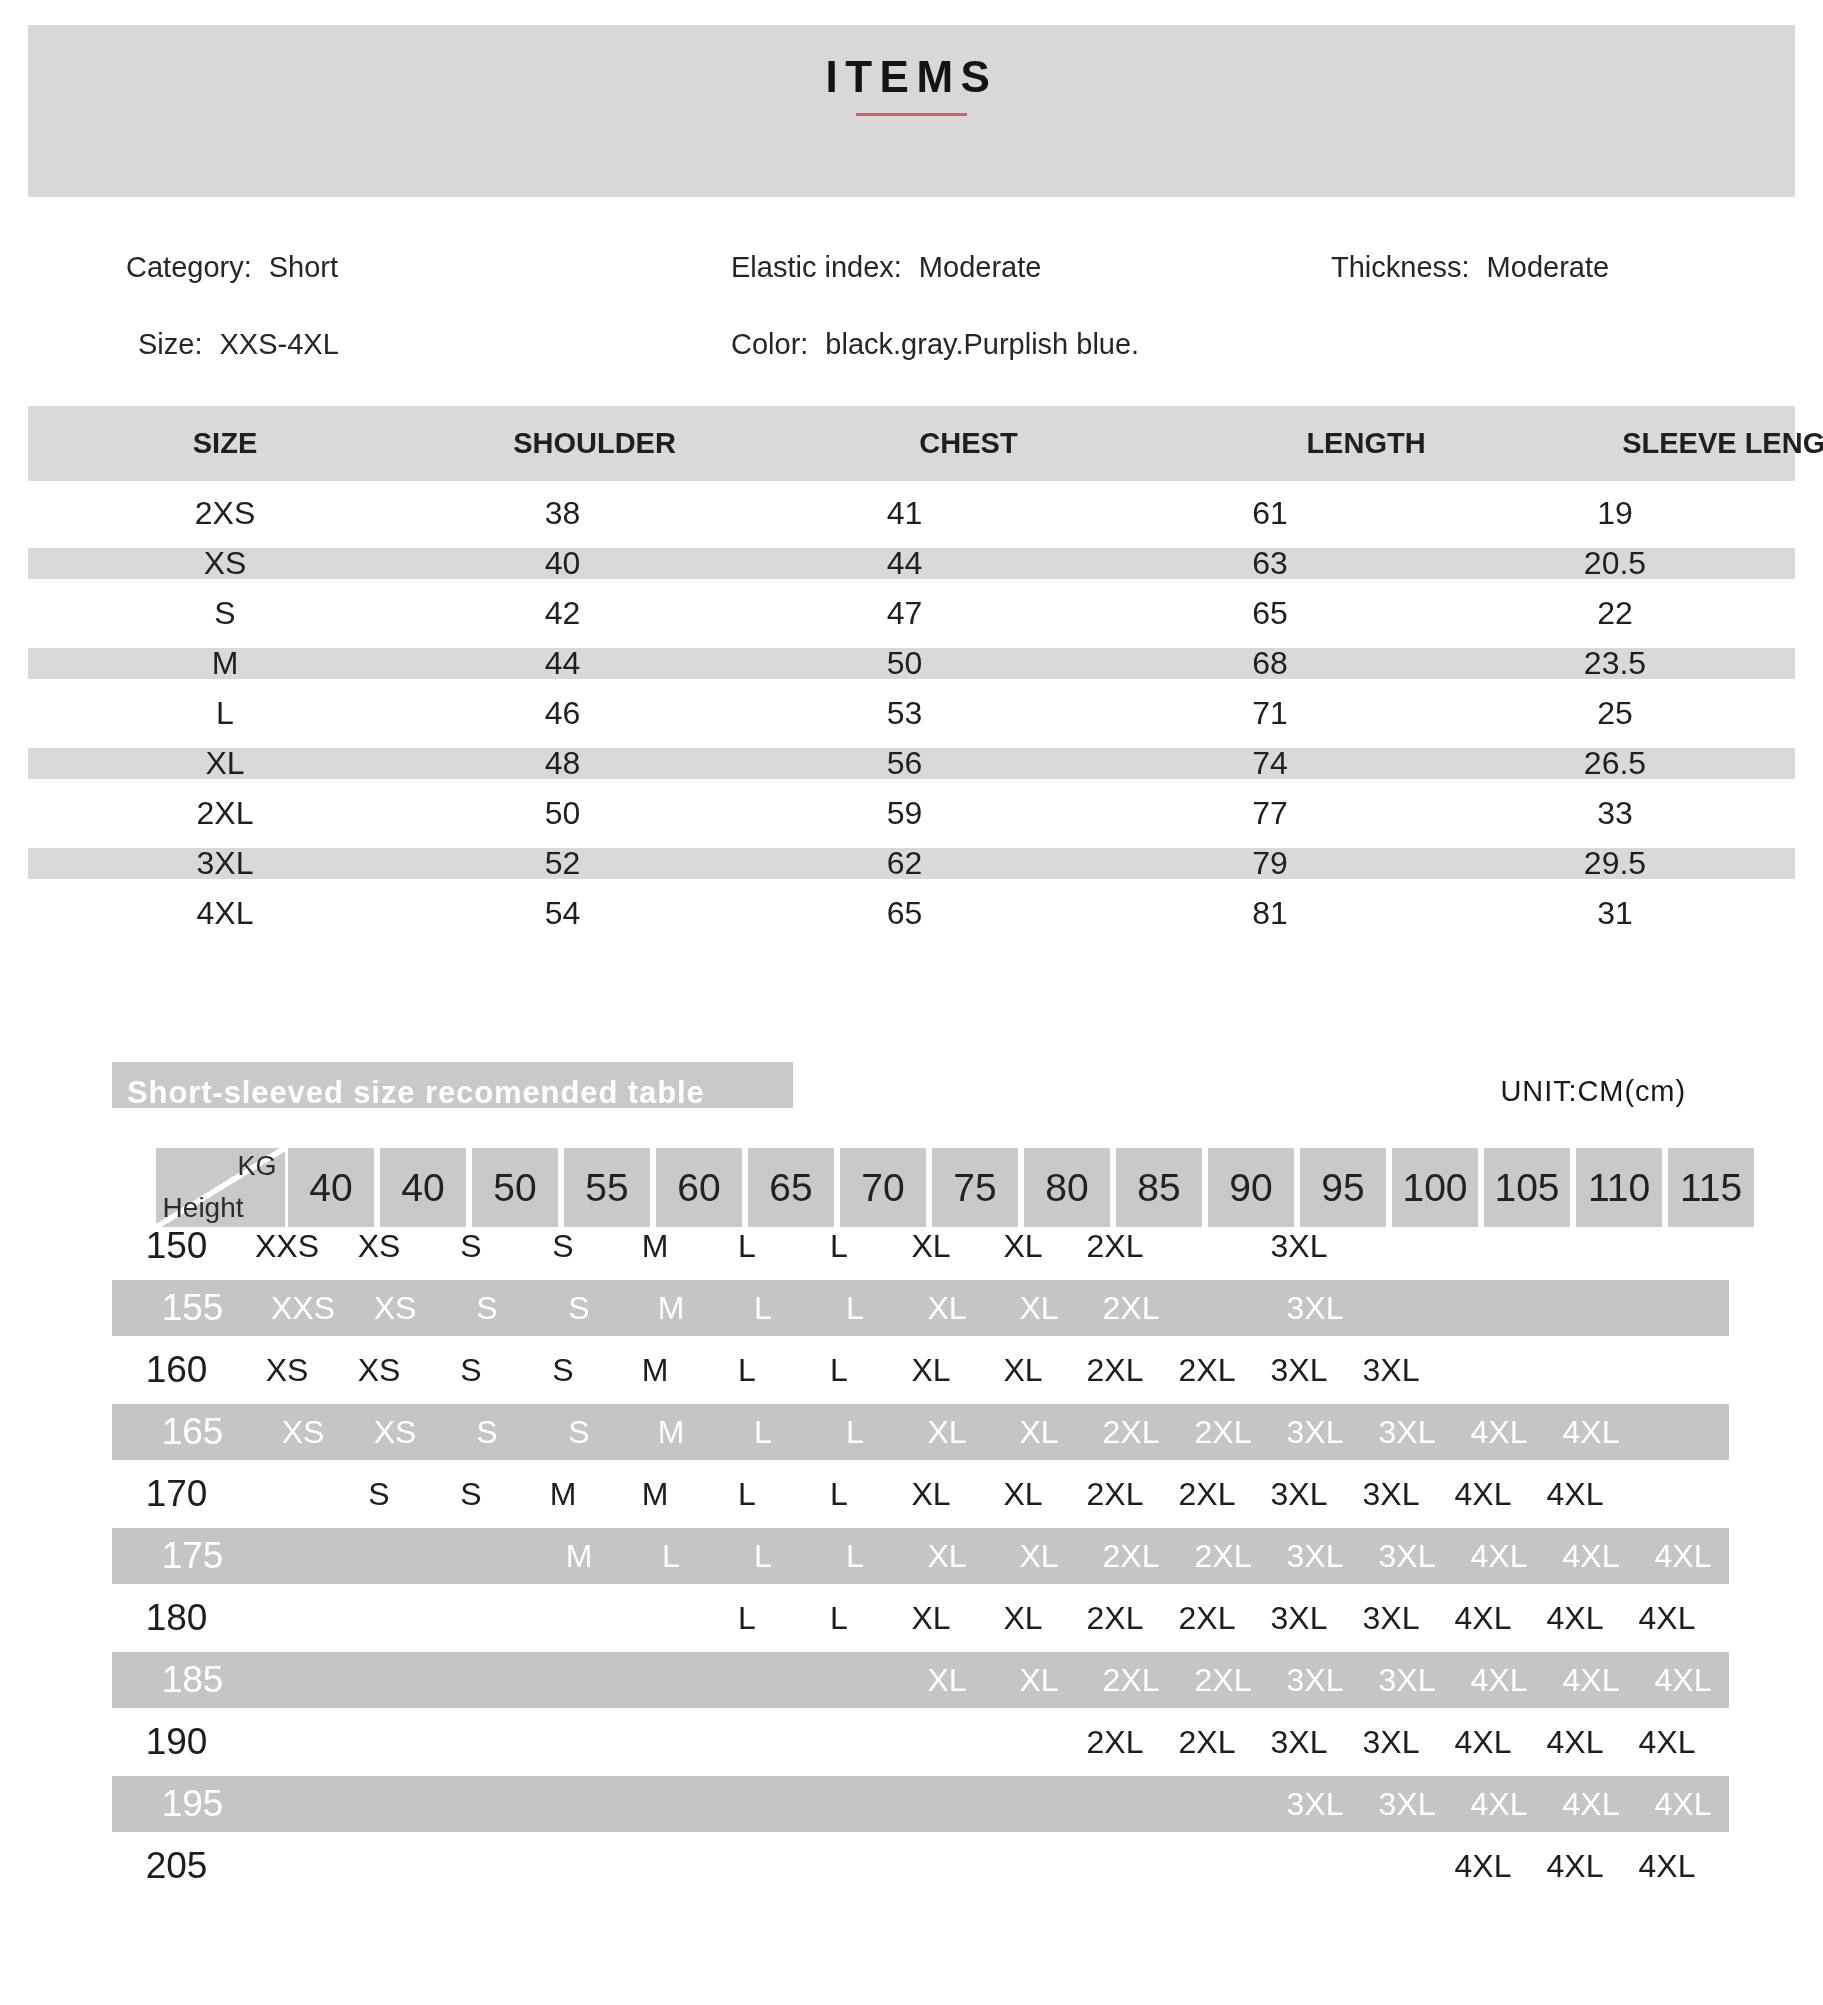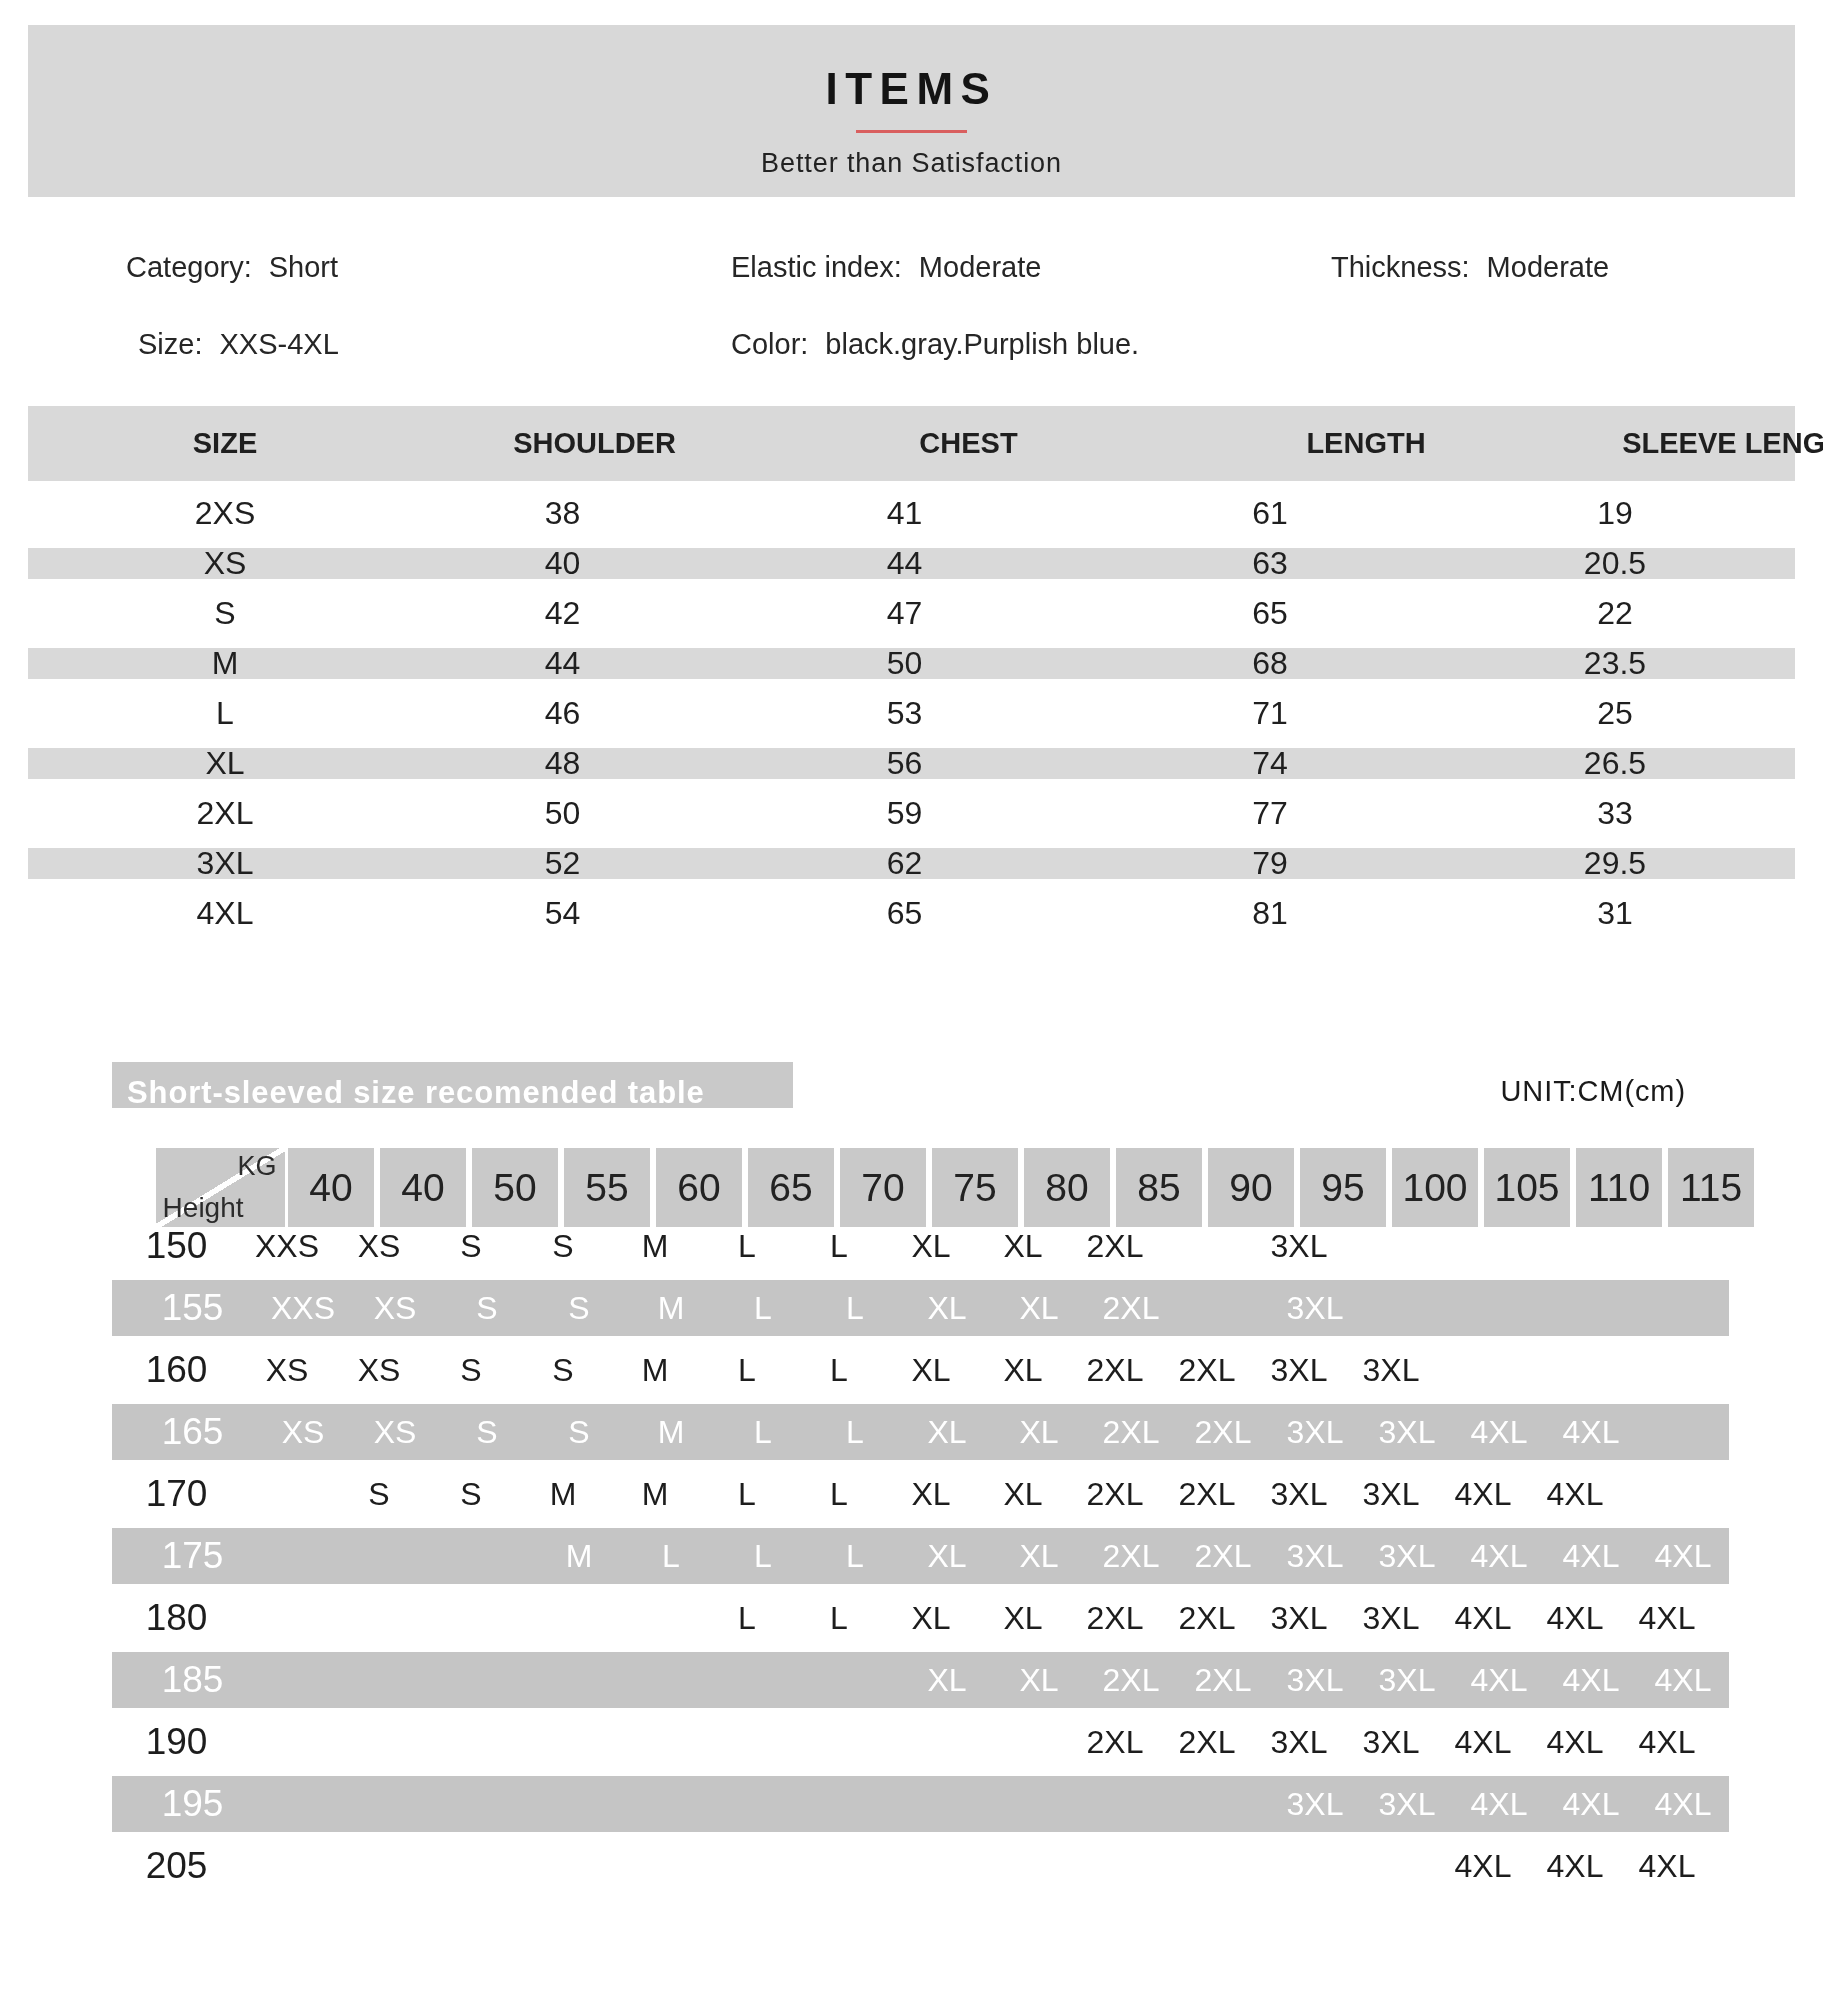--- a/index.html
+++ b/index.html
@@ -10,21 +10,21 @@
     --rec-stripe:#c5c5c5;
     --ink:#1f1f1f;
   }
   html,body{margin:0;padding:0;background:#ffffff;}
   .page{
     position:relative;width:1823px;height:2006px;background:#ffffff;overflow:hidden;
     font-family:"Liberation Sans","DejaVu Sans",sans-serif;color:var(--ink);
   }
   
   .banner{position:absolute;left:28px;top:25px;width:1767px;height:172px;background:var(--banner-gray);text-align:center;}
-  .banner h1{margin:16px;padding-top:22.5px;font-size:44px;font-weight:bold;letter-spacing:7.5px;color:#141414;}
+  .banner h1{margin:4px;padding-top:22.5px;font-size:44px;font-weight:bold;letter-spacing:7.5px;color:#141414;}
   .banner .underline{width:111px;height:3.7px;background:var(--accent);margin:11.2px auto 15px;}
   .banner .subtitle{margin:0;font-size:27px;letter-spacing:0.9px;color:#222;}
   
   .info-item{position:absolute;font-size:29px;white-space:nowrap;color:#262626;}
   .info-item .val{margin-left:17px;}
   .pos-category{left:126px;top:251px;}
   .pos-elastic{left:731px;top:251px;}
   .pos-thickness{left:1331px;top:251px;}
   .pos-size{left:138px;top:328px;}
   .pos-color{left:731px;top:328px;}
@@ -52,21 +52,20 @@
     background:linear-gradient(to bottom,rgba(0,0,0,0) 2.8px,var(--rec-stripe) 2.8px,var(--rec-stripe) 59px,rgba(0,0,0,0) 59px);padding-left:16px;}
 </style>
 </head>
 <body>
 
 <div class="page">
 
   <header class="banner">
     <h1>ITEMS</h1>
     <div class="underline"></div>
-    <p class="subtitle">Better than Satisfaction</p>
   </header>
 
   <section>
     <div class="info-item pos-category">
       <span class="lbl">Category:</span><span class="val">Short</span>
     </div>
     <div class="info-item pos-elastic">
       <span class="lbl">Elastic index:</span><span class="val">Moderate</span>
     </div>
     <div class="info-item pos-thickness">

